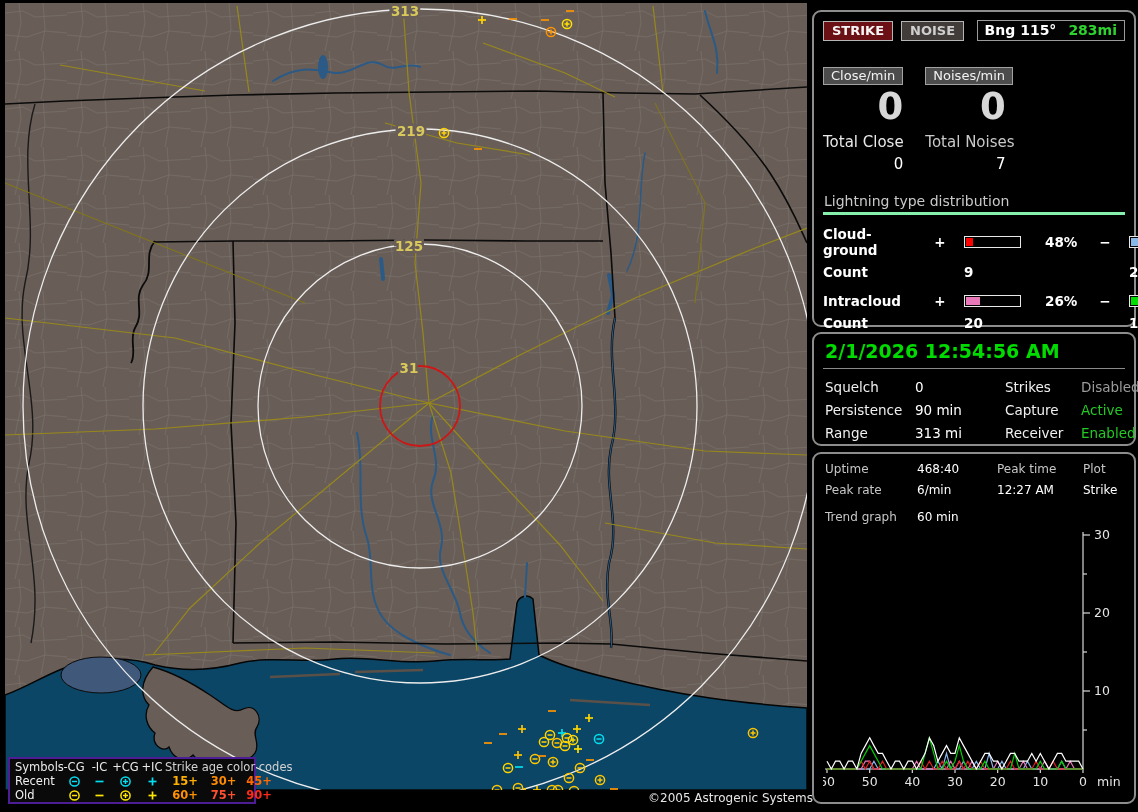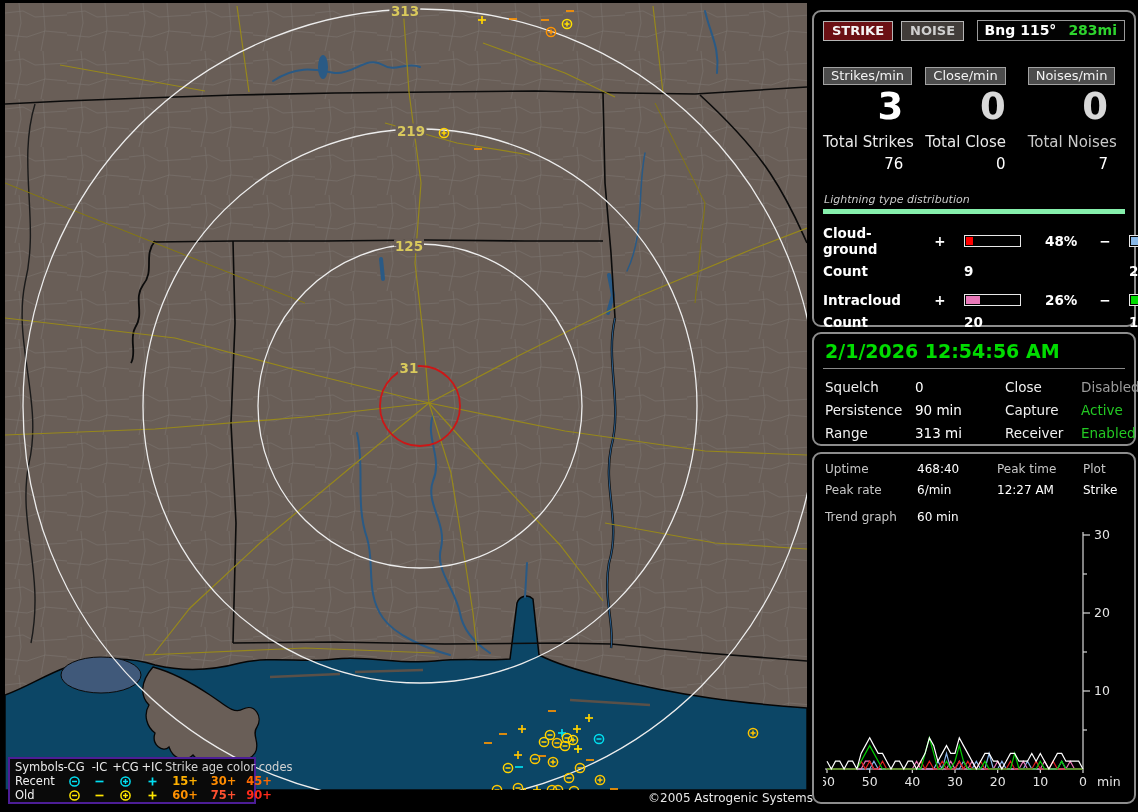--- a/index.html
+++ b/index.html
@@ -45,22 +45,22 @@
   .c-btn{display:inline-block;background:#4c4c4c;color:#f2f2f2;border:1px solid #a2a2a2;
     font-size:13px;padding:0 7px 1px 7px;}
   .c-num{font-size:37px;font-weight:bold;color:#fff;text-align:right;padding-right:17px;
     line-height:38px;margin-top:3px;}
   .c-num.dim{color:#d8d8d8;}
   .c-total-label{font-size:15px;color:#e9e9e9;margin-top:7px;white-space:nowrap;}
   .c-total-label.dim{color:#c9c9c9;}
   .c-total-val{font-size:15px;color:#fff;text-align:right;padding-right:17px;margin-top:4px;}
 
   .dist{margin-top:20px;}
-  .dist-header{color:#c9c9c9;font-size:11px;padding:0 0 3px 1px;border-bottom:5px solid #86efac;
-    margin-bottom:11px;font-style:italic;}
+  .dist-header{color:#c9c9c9;font-size:14px;padding:0 0 3px 1px;border-bottom:3px solid #86efac;
+    margin-bottom:11px;}
   .dist-row,.dist-count{display:grid;grid-template-columns:93px 14px 57px 43px 14px 57px 40px;
     align-items:center;font-weight:bold;font-size:13.5px;color:#fff;gap:17px;}
   .dist-row{margin-bottom:6px;}
   .dist-count{margin-bottom:13px;}
   .bar{height:12px;border:1px solid #e8e8e8;background:#000;position:relative;box-sizing:border-box;}
   .bar .fill{position:absolute;left:1px;top:1px;bottom:1px;}
   .pct{padding-left:7px;}
   .sign{text-align:center;}
 
   #datetime{color:#00dc00;font-size:19px;font-weight:bold;padding:1px 0 6px 2px;
@@ -435,26 +435,20 @@
   <div class="toprow">
     <span class="tbtn strike-btn">STRIKE</span>
     <span class="tbtn noise-btn">NOISE</span>
     <span class="bng-box">
       <span class="bng-label">Bng 115°</span>
       <span class="bng-dist">283mi</span>
     </span>
   </div>
 
   <div class="counters">
-    <div>
-      <span class="c-btn">Strikes/min</span>
-      <div class="c-num">3</div>
-      <div class="c-total-label">Total Strikes</div>
-      <div class="c-total-val">76</div>
-    </div>
     <div>
       <span class="c-btn">Close/min</span>
       <div class="c-num dim">0</div>
       <div class="c-total-label">Total Close</div>
       <div class="c-total-val">0</div>
     </div>
     <div>
       <span class="c-btn">Noises/min</span>
       <div class="c-num dim">0</div>
       <div class="c-total-label dim">Total Noises</div>
@@ -511,21 +505,21 @@
       <span></span>
     </div>
   </div>
 </div>
 
 <div id="panel-status" class="panel">
   <div id="datetime">2/1/2026 12:54:56 AM</div>
   <div class="p2-grid">
     <span class="p2-label">Squelch</span>
     <span class="p2-val">0</span>
-    <span class="p2-label">Close</span>
+    <span class="p2-label">Strikes</span>
     <span class="p2-val val-disabled">Disabled</span>
 
     <span class="p2-label">Persistence</span>
     <span class="p2-val">90 min</span>
     <span class="p2-label">Capture</span>
     <span class="p2-val val-active">Active</span>
 
     <span class="p2-label">Range</span>
     <span class="p2-val">313 mi</span>
     <span class="p2-label">Receiver</span>

